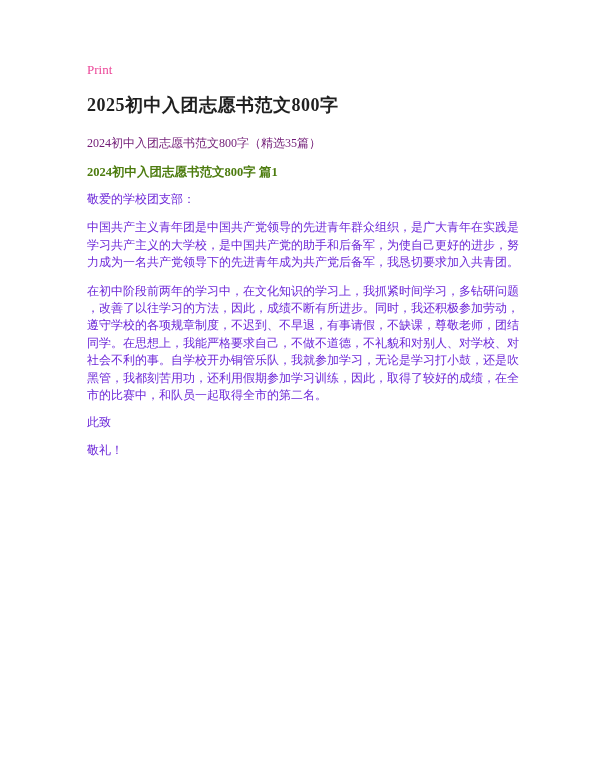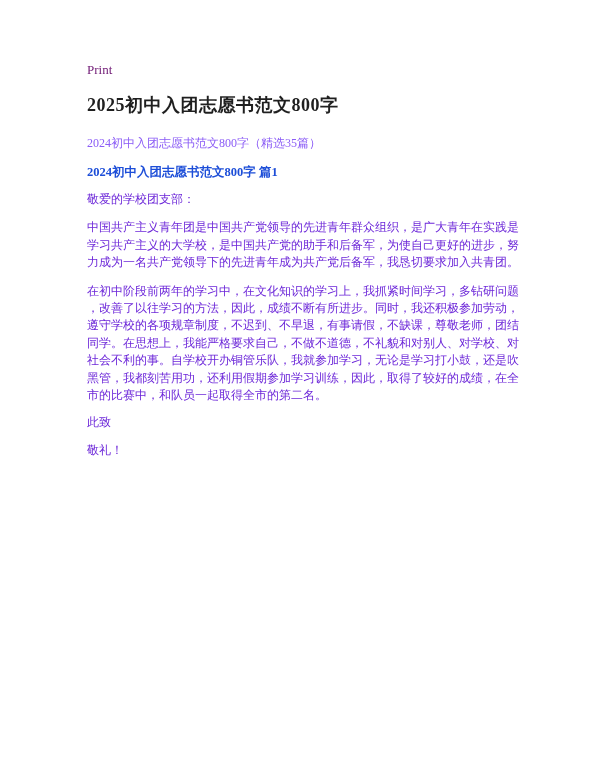--- a/index.html
+++ b/index.html
@@ -18,45 +18,45 @@
     width: 600px;
     min-height: 776px;
     padding: 62px 81px 30px 87px;
     background: #ffffff;
   }
   .content {
     width: 432px;
   }
   .print-link {
     font-size: 13px;
-    color: #701a75;
+    color: #ec4899;
     line-height: 15px;
     margin: 0 0 14px 0;
     cursor: pointer;
     font-family: Liberation Serif, serif;
   }
   .doc-title {
     font-size: 18px;
     font-weight: bold;
     color: #1f1f1f;
     text-align: left;
     margin: 17px 0 0 0;
     line-height: 22px;
     letter-spacing: 0.5px;
   }
   .doc-subtitle {
     font-size: 12px;
-    color: #8b5cf6;
+    color: #701a75;
     margin: 19px 0 0 0;
     line-height: 16px;
   }
   .section-heading {
     font-size: 12.5px;
     font-weight: bold;
-    color: #1d4ed8;
+    color: #4d7c0f;
     margin: 13px 0 0 0;
     line-height: 16px;
   }
   .salutation, .body-para, .closing-line {
     font-size: 12px;
     color: #6d28d9;
     margin: 11px 0 0 0;
     line-height: 17.4px;
     text-align: left;
     word-break: break-all;

